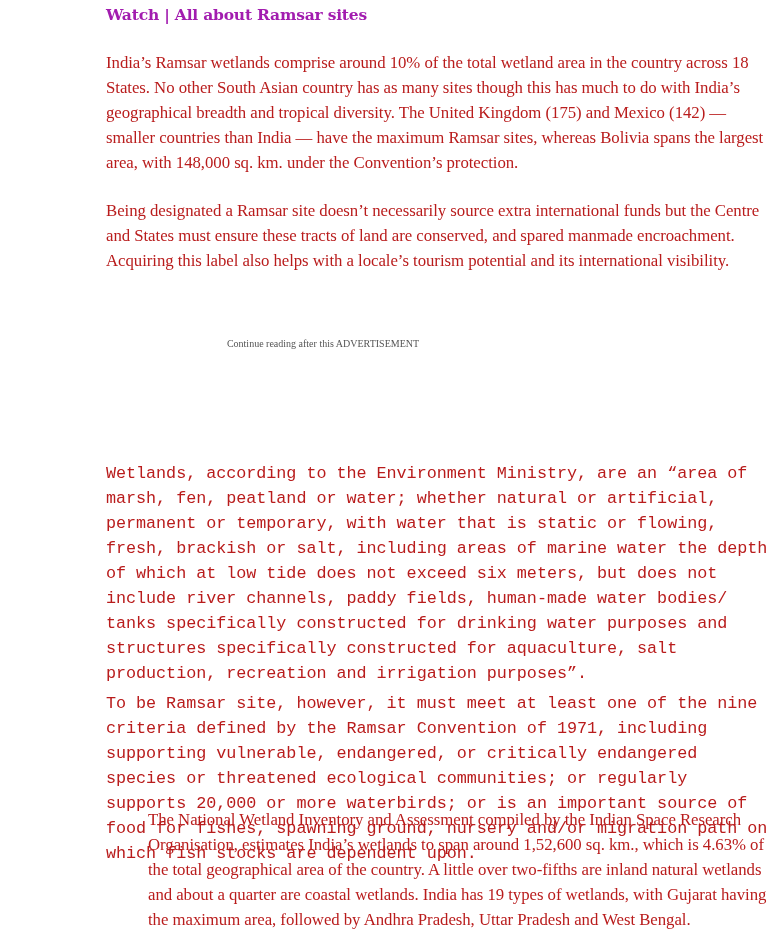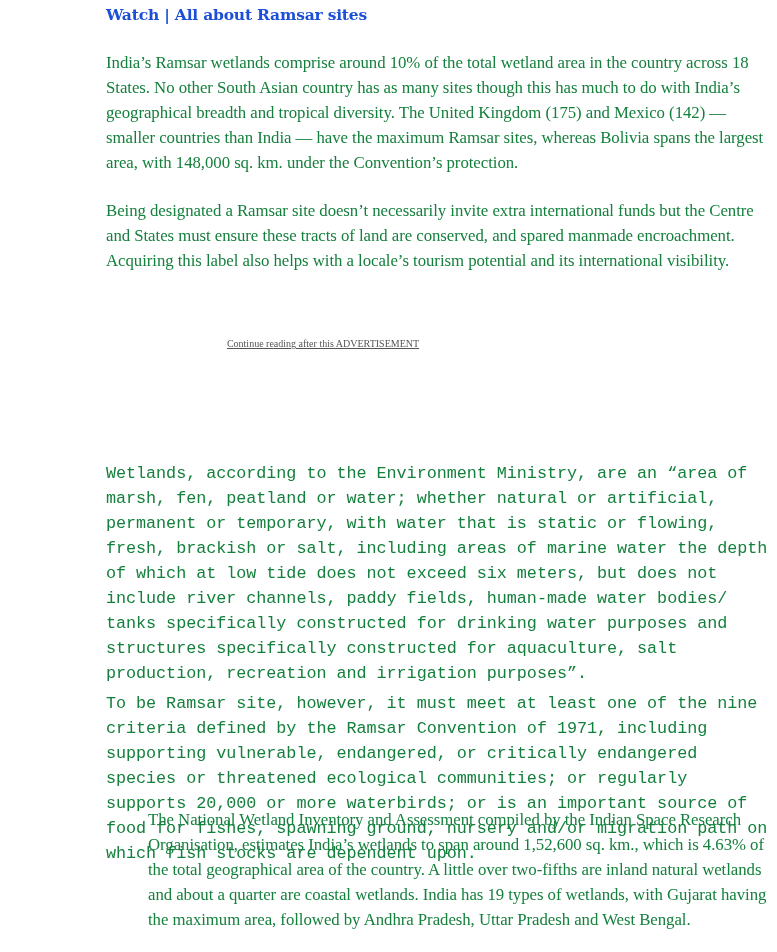--- a/index.html
+++ b/index.html
@@ -28,54 +28,53 @@
       font-size: 15.5px;
       line-height: 22px;
       color: #b10a32;
       text-decoration: none;
       letter-spacing: -0.2px;
     }
     .para {
       font-size: 16.8px;
       line-height: 25px;
       margin: 0;
-      color: #15803d;
+      color: #b91c1c;
       letter-spacing: -0.05px;
     }
     .p1 { position: absolute; top: 50px; }
     .p2 { position: absolute; top: 198px; }
     .ad-label {
       position: absolute;
       left: 0;
       width: 646px;
       top: 338px;
       text-align: center;
       font-size: 10px;
       color: #555555;
       font-family: "Liberation Serif", serif;
-      text-decoration: underline;
     }
     .ad-slot {
       position: absolute;
       left: 0;
       top: 355px;
       width: 777px;
       height: 95px;
     }
     .p3 { position: absolute; top: 461px; font-family: Liberation Mono, monospace; }
     .p4 { position: absolute; top: 691px; font-family: Liberation Mono, monospace; }
     .p5 { position: absolute; top: 807px; margin-left: 42px; }
   </style>
 </head>
 <body>
 
 <div class="article">
-  <a class="watch-link" href="#" style="color: #1d4ed8;">Watch | All about Ramsar sites</a>
+  <a class="watch-link" href="#" style="color: #a21caf;">Watch | All about Ramsar sites</a>
 
   <p class="para p1">India’s Ramsar wetlands comprise around 10% of the total wetland area in the country across 18 States. No other South Asian country has as many sites though this has much to do with India’s geographical breadth and tropical diversity. The United Kingdom (175) and Mexico (142) — smaller countries than India — have the maximum Ramsar sites, whereas Bolivia spans the largest area, with 148,000 sq. km. under the Convention’s protection.</p>
-  <p class="para p2">Being designated a Ramsar site doesn’t necessarily invite extra international funds but the Centre and States must ensure these tracts of land are conserved, and spared manmade encroachment. Acquiring this label also helps with a locale’s tourism potential and its international visibility.</p>
+  <p class="para p2">Being designated a Ramsar site doesn’t necessarily source extra international funds but the Centre and States must ensure these tracts of land are conserved, and spared manmade encroachment. Acquiring this label also helps with a locale’s tourism potential and its international visibility.</p>
   <p class="para p3">Wetlands, according to the Environment Ministry, are an “area of marsh, fen, peatland or water; whether natural or artificial, permanent or temporary, with water that is static or flowing, fresh, brackish or salt, including areas of marine water the depth of which at low tide does not exceed six meters, but does not include river channels, paddy fields, human-made water bodies/ tanks specifically constructed for drinking water purposes and structures specifically constructed for aquaculture, salt production, recreation and irrigation purposes”.</p>
   <p class="para p4">To be Ramsar site, however, it must meet at least one of the nine criteria defined by the Ramsar Convention of 1971, including supporting vulnerable, endangered, or critically endangered species or threatened ecological communities; or regularly supports 20,000 or more waterbirds; or is an important source of food for fishes, spawning ground, nursery and/or migration path on which fish stocks are dependent upon.</p>
   <p class="para p5">The National Wetland Inventory and Assessment compiled by the Indian Space Research Organisation, estimates India’s wetlands to span around 1,52,600 sq. km., which is 4.63% of the total geographical area of the country. A little over two-fifths are inland natural wetlands and about a quarter are coastal wetlands. India has 19 types of wetlands, with Gujarat having the maximum area, followed by Andhra Pradesh, Uttar Pradesh and West Bengal.</p>
 </div>
 
 <div class="ad-label">Continue reading after this ADVERTISEMENT</div>
 <div class="ad-slot"></div>
 
 </body></html>

